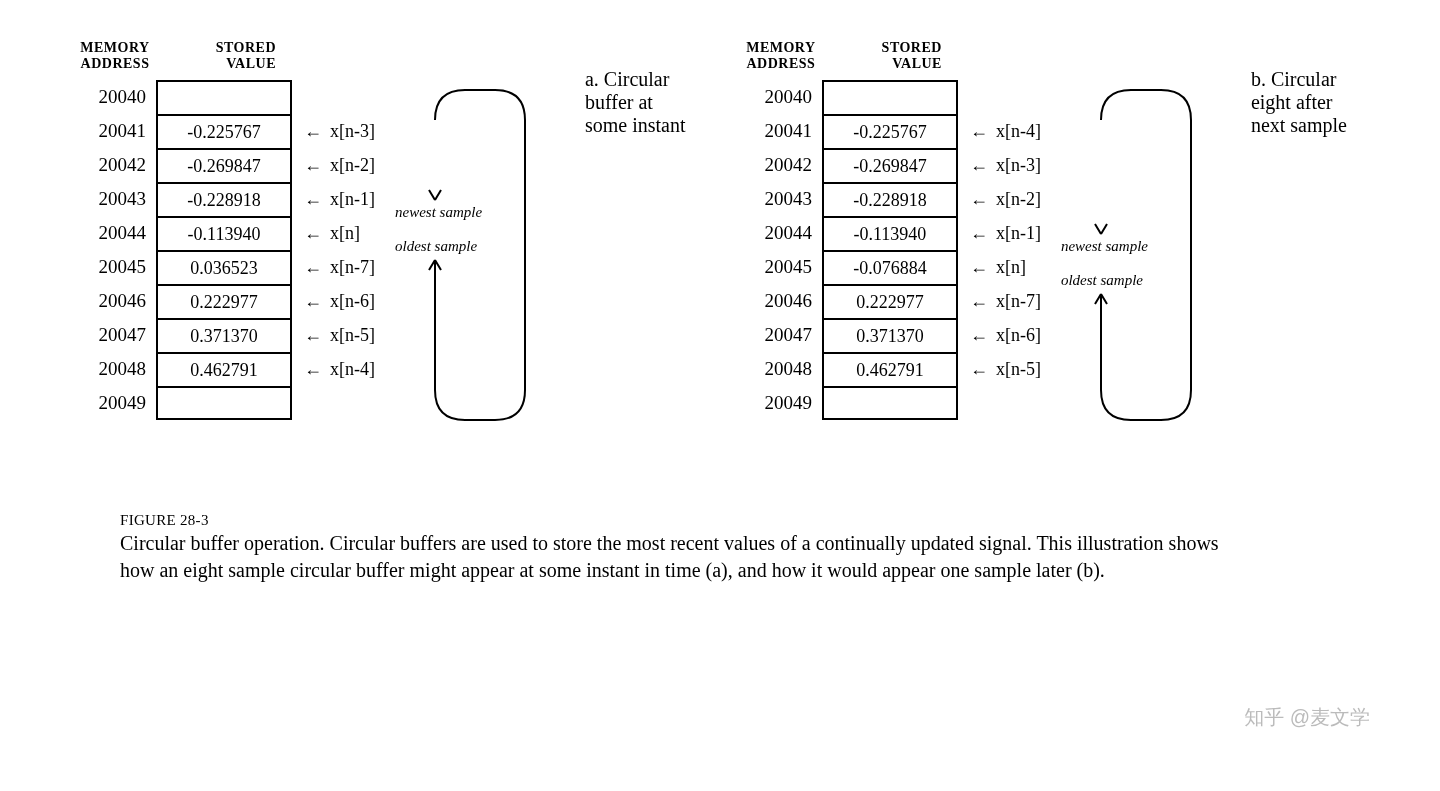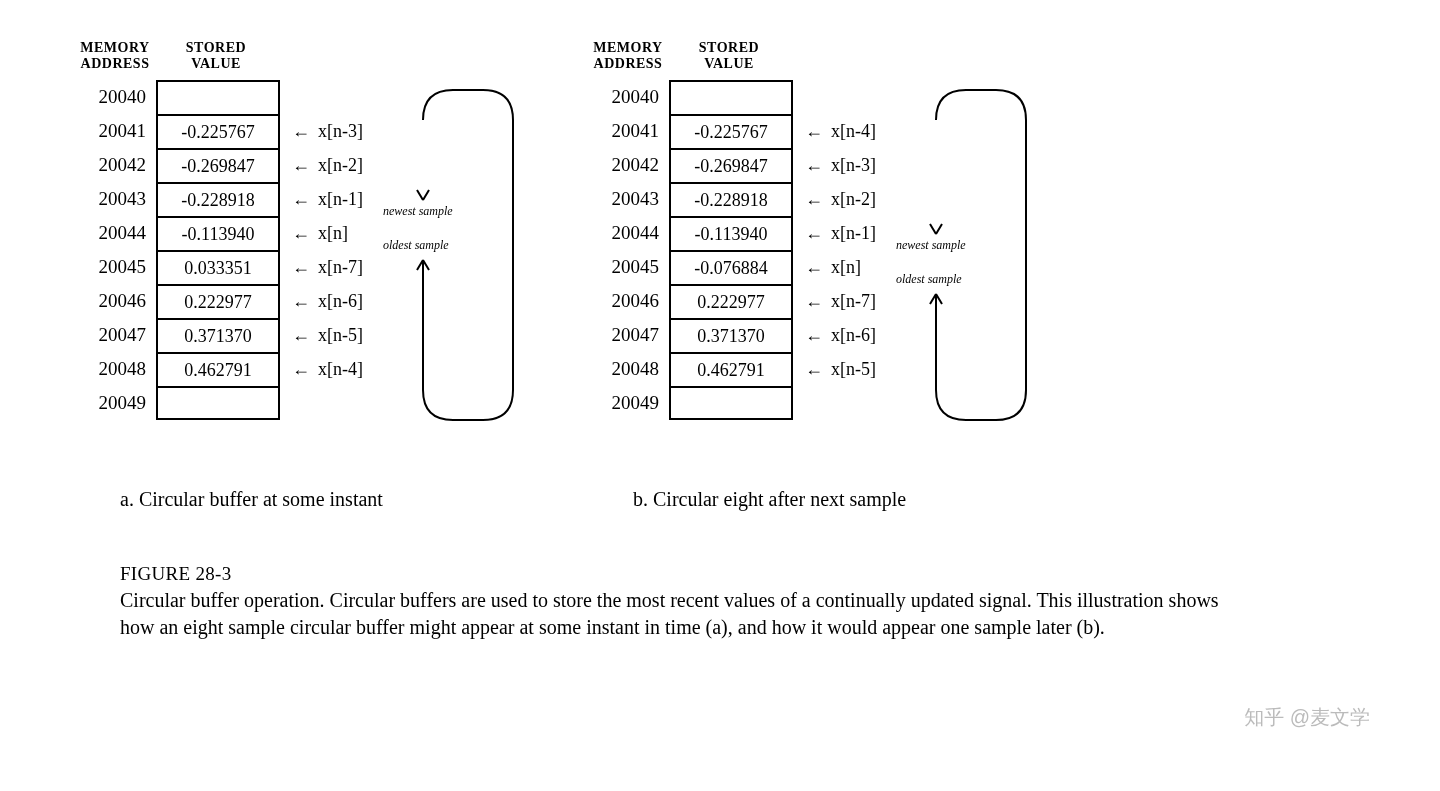--- a/index.html
+++ b/index.html
@@ -11,54 +11,54 @@
     font-size: 18px;
   }
   .diagrams {
     display: flex;
     gap: 60px;
     justify-content: flex-start;
     margin-bottom: 50px;
   }
   .diagram-block {
     display: flex;
-    flex-direction: column;
+    flex-direction: row;
     align-items: flex-start;
   }
   .diagram-main {
     display: flex;
     align-items: flex-start;
   }
   .headers {
     display: flex;
     font-weight: bold;
     font-size: 14px;
     letter-spacing: 0.5px;
     margin-bottom: 8px;
   }
   .headers .mem { width: 70px; text-align: center; }
-  .headers .val { width: 120px; text-align: center; margin-left: 6px;}
+  .headers .val { width: 120px; text-align: right; margin-left: 6px;}
   .table-col {
     display: flex;
     flex-direction: column;
   }
   .row {
     display: flex;
     align-items: center;
     height: 34px;
     justify-content: flex-end;
   }
   .addr {
     width: 66px;
     text-align: right;
     padding-right: 10px;
     font-size: 19px;
   }
   .cell {
-    width: 124px;
+    width: 136px;
     height: 34px;
     border-left: 2px solid #000;
     border-right: 2px solid #000;
     border-top: 2px solid #000;
     display: flex;
     align-items: center;
     justify-content: center;
     font-size: 18px;
     box-sizing: border-box;
   }
@@ -88,39 +88,39 @@
     width: 150px;
   }
   .side-col svg {
     position: absolute;
     top: 0;
     left: 0;
   }
   .side-label {
     position: absolute;
     font-style: italic;
-    font-size: 12px;
+    font-size: 15px;
     white-space: nowrap;
     font-family: Liberation Serif, serif;
   }
   .caption {
     margin-top: 28px;
     font-size: 20px;
     padding-left: 40px;
   }
   .figure-caption {
     margin-top: 40px;
     max-width: 1100px;
     font-size: 20px;
     line-height: 1.35;
     padding-left: 40px;
   }
   .fig-label {
     display: block;
-    font-size: 19px;
+    font-size: 15px;
     letter-spacing: 0.3px;
   }
   .watermark {
     position: absolute;
     right: 70px;
     bottom: 60px;
     color: rgba(120,120,120,0.5);
     font-family: sans-serif;
     font-size: 20px;
     pointer-events: none;
@@ -157,21 +157,21 @@
             <div class="row">
               <div class="addr">20043</div>
               <div class="cell">-0.228918</div>
             </div>
             <div class="row">
               <div class="addr">20044</div>
               <div class="cell">-0.113940</div>
             </div>
             <div class="row">
               <div class="addr">20045</div>
-              <div class="cell">0.033351</div>
+              <div class="cell">0.036523</div>
             </div>
             <div class="row">
               <div class="addr">20046</div>
               <div class="cell">0.222977</div>
             </div>
             <div class="row">
               <div class="addr">20047</div>
               <div class="cell">0.371370</div>
             </div>
             <div class="row">

